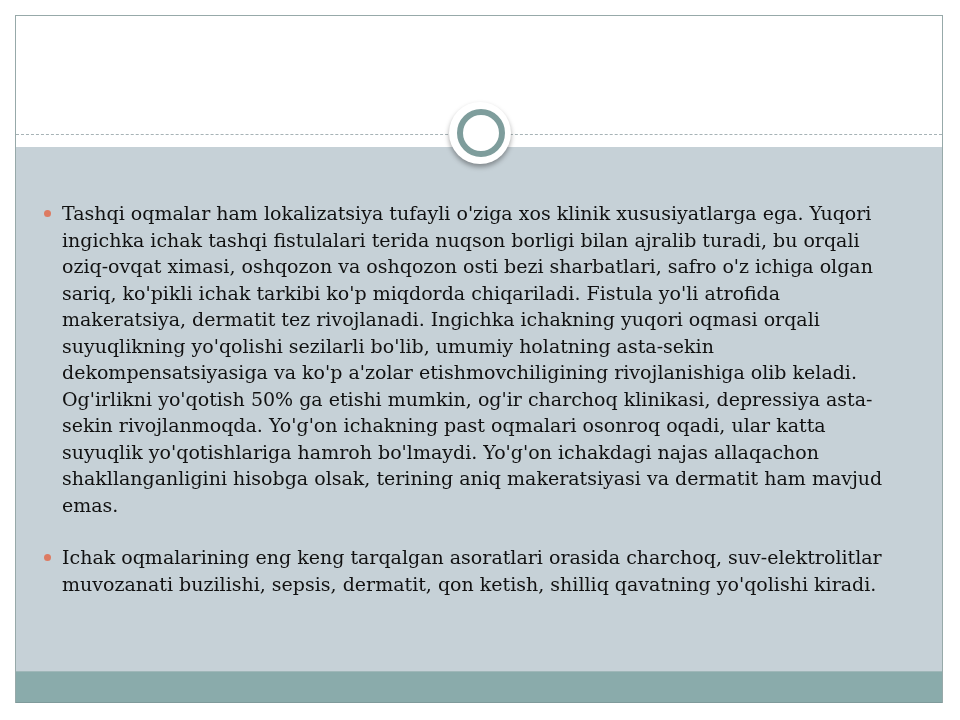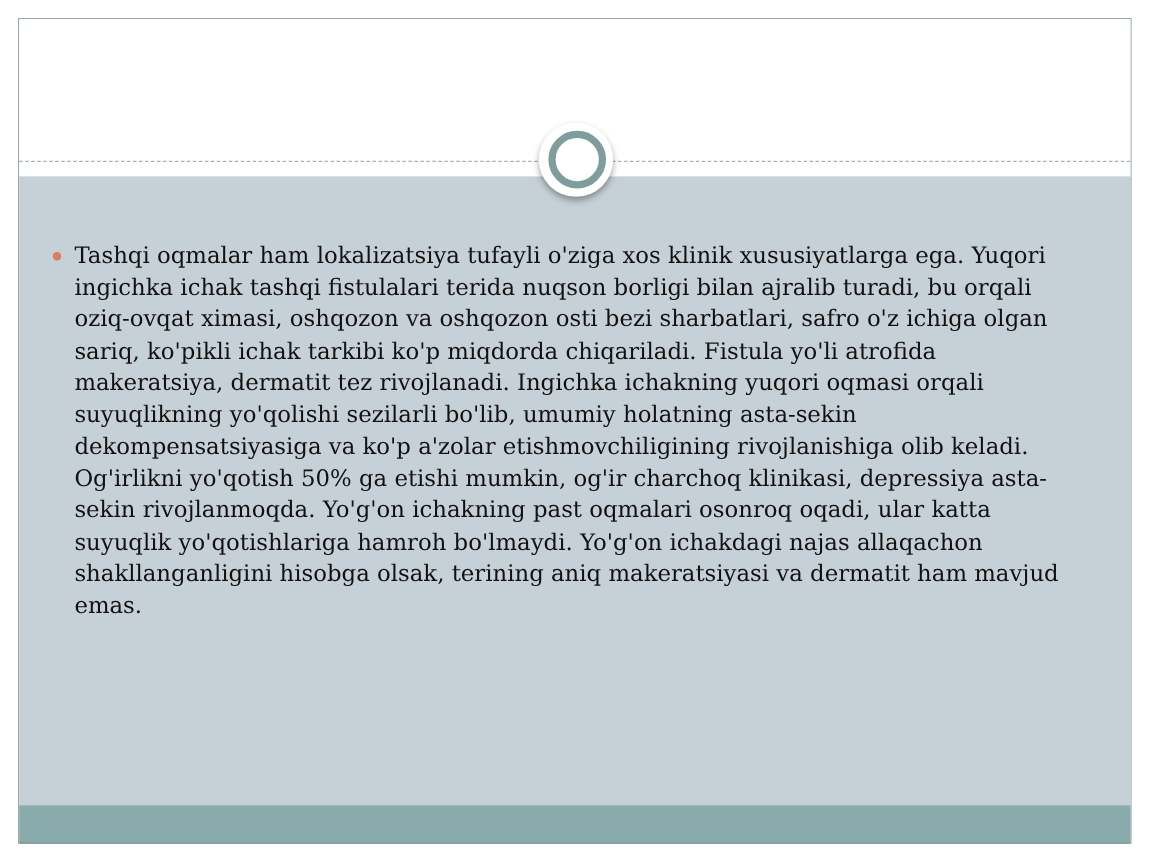--- a/index.html
+++ b/index.html
@@ -35,13 +35,17 @@
   <div class="footer-band"></div>
   <div class="circle-halo"></div>
   <div class="circle-ring"></div>
 </div>
 
 <div class="body-text">
   <p class="bullet">
     <span class="bullet-dot"></span>
     <span class="bullet-text">Tashqi oqmalar ham lokalizatsiya tufayli o'ziga xos klinik xususiyatlarga ega. Yuqori ingichka ichak tashqi fistulalari terida nuqson borligi bilan ajralib turadi, bu orqali oziq-ovqat ximasi, oshqozon va oshqozon osti bezi sharbatlari, safro o'z ichiga olgan sariq, ko'pikli ichak tarkibi ko'p miqdorda chiqariladi. Fistula yo'li atrofida makeratsiya, dermatit tez rivojlanadi. Ingichka ichakning yuqori oqmasi orqali suyuqlikning yo'qolishi sezilarli bo'lib, umumiy holatning asta-sekin dekompensatsiyasiga va ko'p a'zolar etishmovchiligining rivojlanishiga olib keladi. Og'irlikni yo'qotish 50% ga etishi mumkin, og'ir charchoq klinikasi, depressiya asta-sekin rivojlanmoqda. Yo'g'on ichakning past oqmalari osonroq oqadi, ular katta suyuqlik yo'qotishlariga hamroh bo'lmaydi. Yo'g'on ichakdagi najas allaqachon shakllanganligini hisobga olsak, terining aniq makeratsiyasi va dermatit ham mavjud emas.</span>
   </p>
+  <p class="bullet">
+    <span class="bullet-dot"></span>
+    <span class="bullet-text">Ichak oqmalarining eng keng tarqalgan asoratlari orasida charchoq, suv-elektrolitlar muvozanati buzilishi, sepsis, dermatit, qon ketish, shilliq qavatning yo'qolishi kiradi.</span>
+  </p>
 </div>
 
 </body></html>

